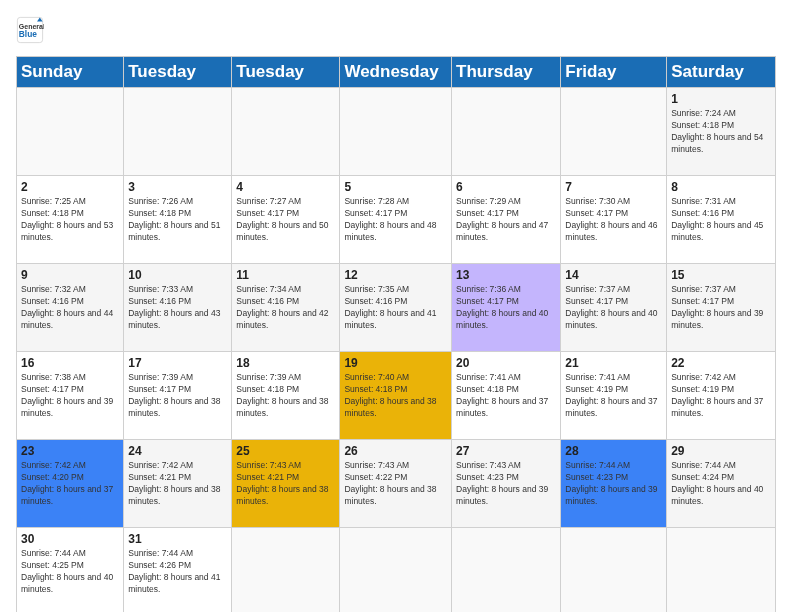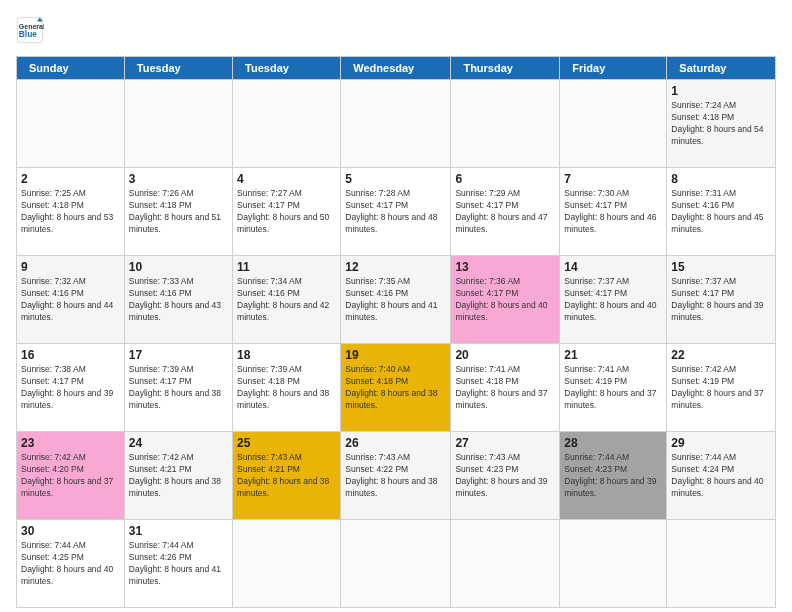--- a/index.html
+++ b/index.html
@@ -44,23 +44,23 @@
       color: #555;
     }
     .calendar {
       width: 100%;
       border-collapse: collapse;
       font-size: 9.5px;
     }
     .calendar thead th {
       background-color: #1a6db5;
       color: #fff;
-      padding: 5px 12px;
+      padding: 5px 4px;
       text-align: left;
-      font-size: 11px;
+      font-size: 17px;
       font-weight: bold;
       border: 1px solid #ccc;
     }
     .calendar tbody td {
       vertical-align: top;
       padding: 4px;
       border: 1px solid #d0d0d0;
       width: 113px;
       height: 88px;
       background: #fff;
@@ -171,21 +171,21 @@
             <div class="day-info">Sunrise: 7:33 AM<br>Sunset: 4:16 PM<br>Daylight: 8 hours and 43 minutes.</div>
           </td>
           <td style="background: rgb(245, 245, 245);">
             <span class="day-num">11</span>
             <div class="day-info">Sunrise: 7:34 AM<br>Sunset: 4:16 PM<br>Daylight: 8 hours and 42 minutes.</div>
           </td>
           <td style="background: rgb(245, 245, 245);">
             <span class="day-num">12</span>
             <div class="day-info">Sunrise: 7:35 AM<br>Sunset: 4:16 PM<br>Daylight: 8 hours and 41 minutes.</div>
           </td>
-          <td style="background: #f9a8d4;">
+          <td style="background: #c4b5fd;">
             <span class="day-num">13</span>
             <div class="day-info">Sunrise: 7:36 AM<br>Sunset: 4:17 PM<br>Daylight: 8 hours and 40 minutes.</div>
           </td>
           <td style="background: rgb(245, 245, 245);">
             <span class="day-num">14</span>
             <div class="day-info">Sunrise: 7:37 AM<br>Sunset: 4:17 PM<br>Daylight: 8 hours and 40 minutes.</div>
           </td>
           <td style="background: rgb(245, 245, 245);">
             <span class="day-num">15</span>
             <div class="day-info">Sunrise: 7:37 AM<br>Sunset: 4:17 PM<br>Daylight: 8 hours and 39 minutes.</div>
@@ -215,41 +215,41 @@
           <td style="background: rgb(255, 255, 255);">
             <span class="day-num">21</span>
             <div class="day-info">Sunrise: 7:41 AM<br>Sunset: 4:19 PM<br>Daylight: 8 hours and 37 minutes.</div>
           </td>
           <td style="background: rgb(255, 255, 255);">
             <span class="day-num">22</span>
             <div class="day-info">Sunrise: 7:42 AM<br>Sunset: 4:19 PM<br>Daylight: 8 hours and 37 minutes.</div>
           </td>
         </tr>
         <tr>
-          <td style="background: #f9a8d4;">
+          <td style="background: #3b82f6;">
             <span class="day-num">23</span>
             <div class="day-info">Sunrise: 7:42 AM<br>Sunset: 4:20 PM<br>Daylight: 8 hours and 37 minutes.</div>
           </td>
           <td style="background: rgb(245, 245, 245);">
             <span class="day-num">24</span>
             <div class="day-info">Sunrise: 7:42 AM<br>Sunset: 4:21 PM<br>Daylight: 8 hours and 38 minutes.</div>
           </td>
           <td style="background: #eab308;">
             <span class="day-num">25</span>
             <div class="day-info">Sunrise: 7:43 AM<br>Sunset: 4:21 PM<br>Daylight: 8 hours and 38 minutes.</div>
           </td>
           <td style="background: rgb(245, 245, 245);">
             <span class="day-num">26</span>
             <div class="day-info">Sunrise: 7:43 AM<br>Sunset: 4:22 PM<br>Daylight: 8 hours and 38 minutes.</div>
           </td>
           <td style="background: rgb(245, 245, 245);">
             <span class="day-num">27</span>
             <div class="day-info">Sunrise: 7:43 AM<br>Sunset: 4:23 PM<br>Daylight: 8 hours and 39 minutes.</div>
           </td>
-          <td style="background: #a3a3a3; margin-left: 20px;">
+          <td style="background: #3b82f6; margin-left: 20px;">
             <span class="day-num">28</span>
             <div class="day-info">Sunrise: 7:44 AM<br>Sunset: 4:23 PM<br>Daylight: 8 hours and 39 minutes.</div>
           </td>
           <td style="background: rgb(245, 245, 245);">
             <span class="day-num">29</span>
             <div class="day-info">Sunrise: 7:44 AM<br>Sunset: 4:24 PM<br>Daylight: 8 hours and 40 minutes.</div>
           </td>
         </tr>
         <tr>
           <td style="background: rgb(255, 255, 255);">

